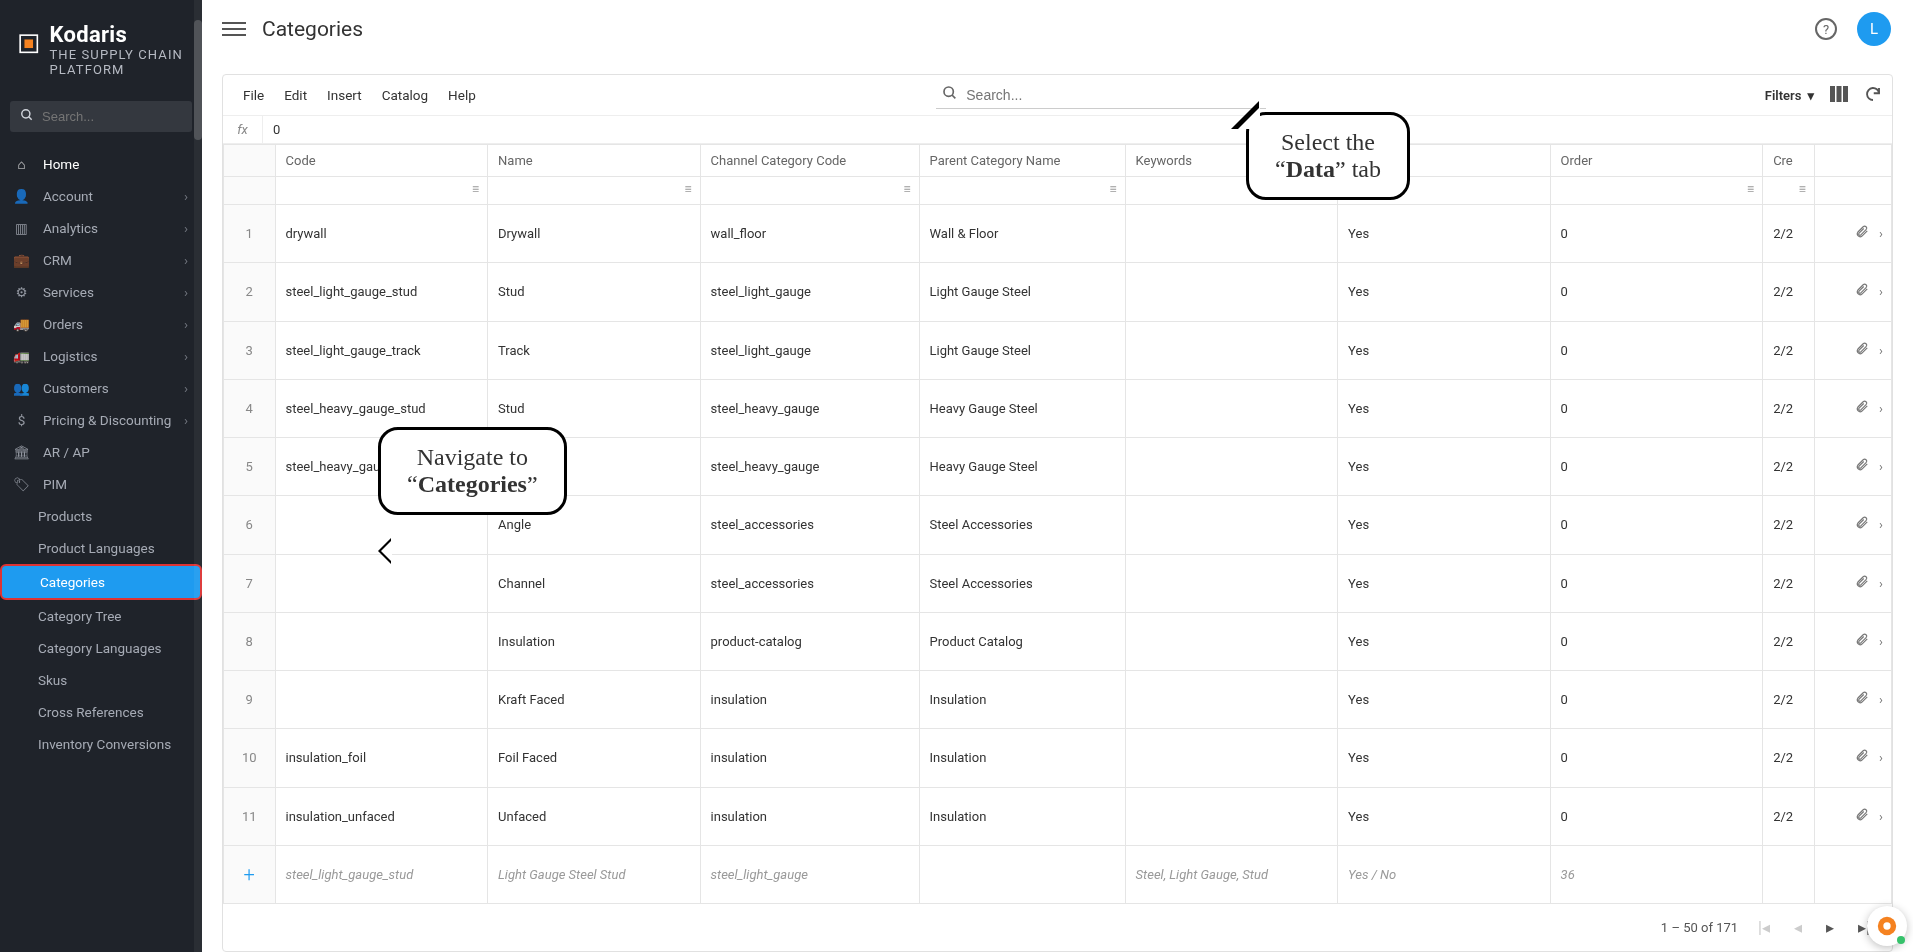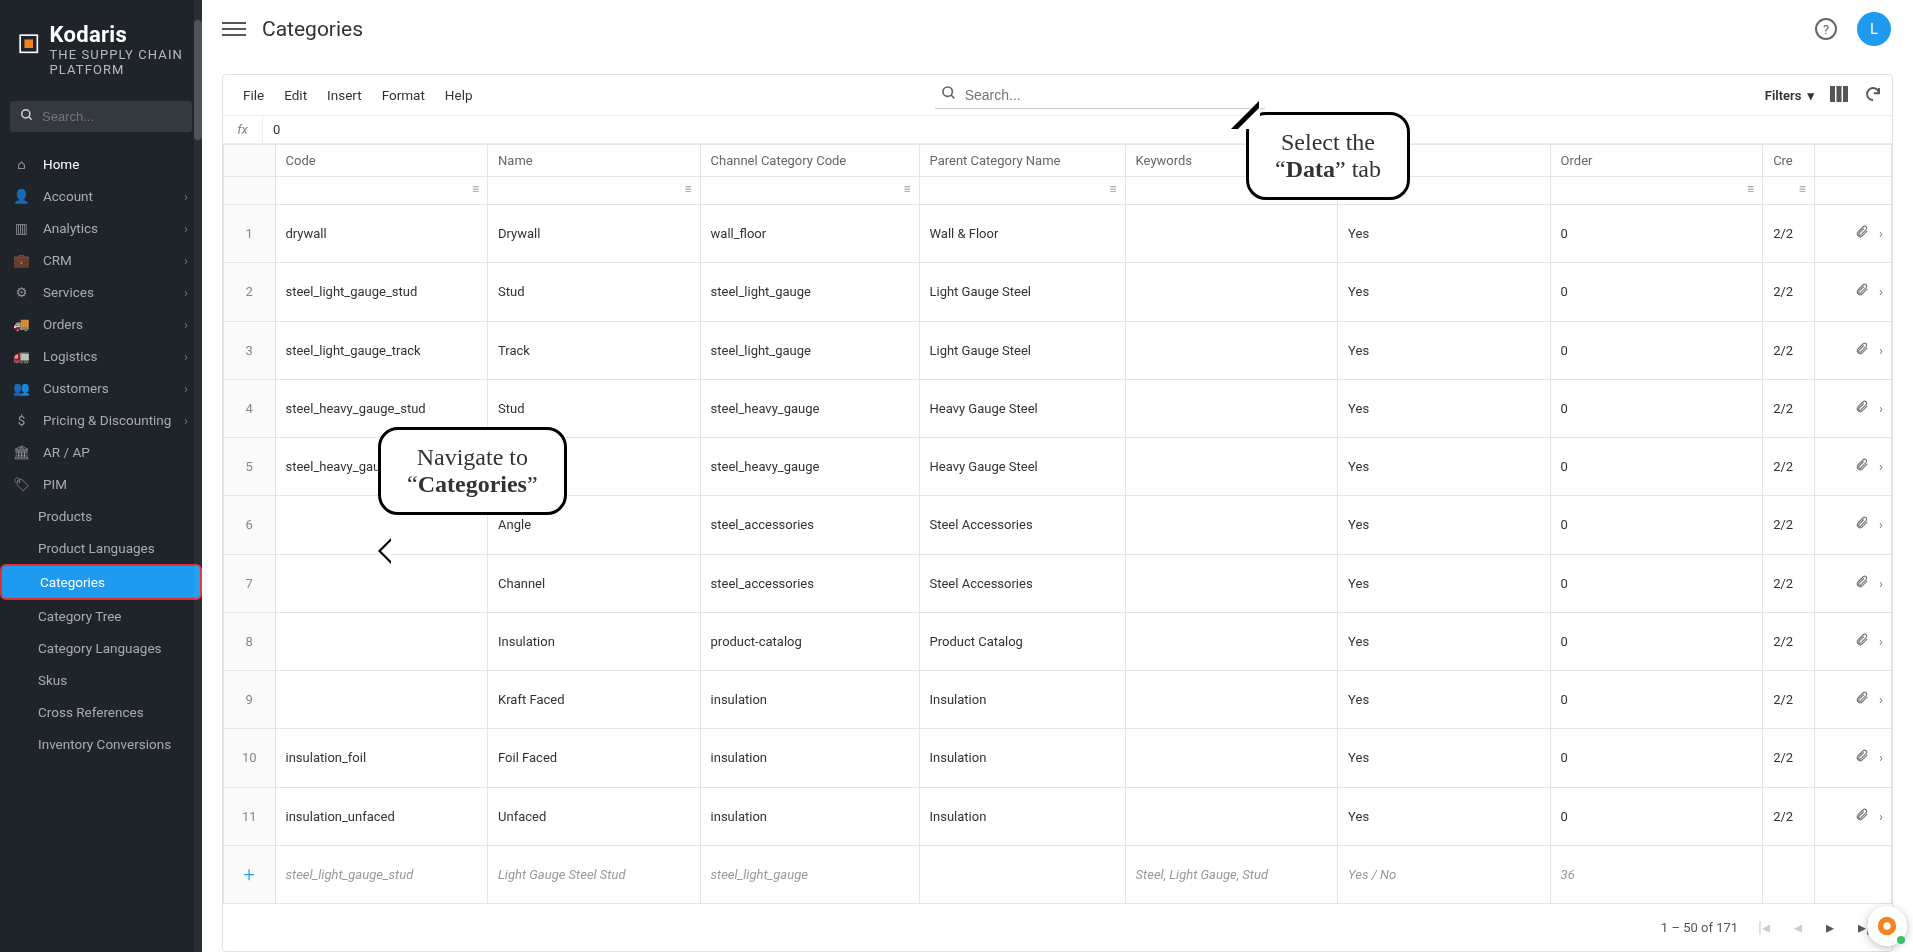--- a/index.html
+++ b/index.html
@@ -257,21 +257,21 @@
     </div>
 
 
     <div class="content">
       <div class="panel">
         <div class="toolbar">
           <div id="toolbar-menus" style="display:flex;">
               <div class="menu">File</div>
               <div class="menu">Edit</div>
               <div class="menu">Insert</div>
-              <div class="menu">Format</div>
+              <div class="menu">Catalog</div>
               <div class="menu">Help</div>
             </div>
           <div class="search">
             <span>
               <svg width="16" height="16" viewBox="0 0 24 24" fill="none" stroke="#666" stroke-width="2.5">
                   <circle cx="10" cy="10" r="7"></circle>
                   <line x1="20" y1="20" x2="15" y2="15"></line>
                 </svg>
             </span>
             <input placeholder="Search..." style="">

